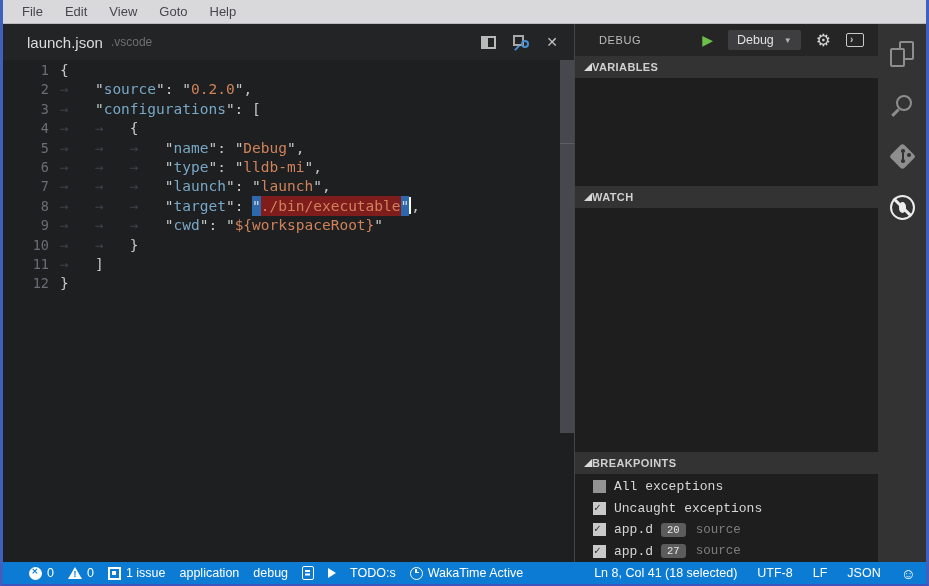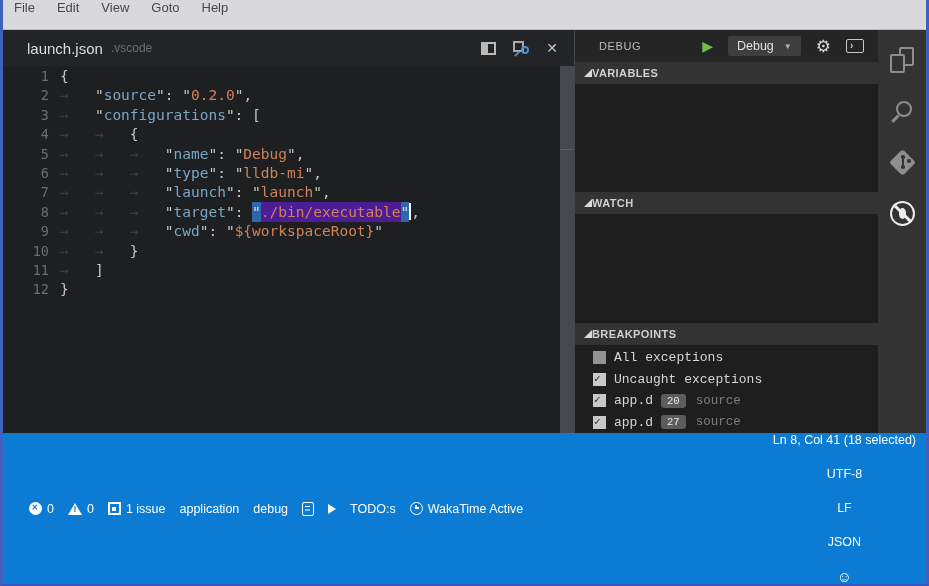--- a/index.html
+++ b/index.html
@@ -4,22 +4,22 @@
 <style>
   * { margin:0; padding:0; box-sizing:border-box; }
   html,body { background:#555; }
   .window {
     position:relative; width:929px; height:586px;
     border-left:3px solid #4060c0; border-right:3px solid #4060c0; border-bottom:2px solid #3d53be;
     font-family:"Liberation Sans", sans-serif;
     display:flex; flex-direction:column; overflow:hidden; background:#1d1f21;
   }
   
-  .menubar { height:30px; background:#d9d9dc; border-bottom:1px solid #bcbcc0;
-    display:flex; flex:0 0 auto; }
+  .menubar { height:24px; background:#d9d9dc; border-bottom:1px solid #bcbcc0;
+    display:flex; align-items:center; padding-left:8px; flex:0 0 auto; }
   .menu-item { color:#46464e; font-size:13px; padding:0 11px; cursor:default; }
   
   .main { flex:1 1 auto; display:flex; min-height:0; }
   
   .editor-col { flex:1 1 auto; display:flex; flex-direction:column; background:#1d1f21; min-width:0; }
   .editor-titlebar { height:36px; background:#232425; display:flex; align-items:center; padding:0 10px 0 24px; }
   .tab-title { color:#dcdcdc; font-size:15px; }
   .tab-folder { color:#6f6f6f; font-size:12px; margin-left:8px; }
   .title-actions { margin-left:auto; display:flex; align-items:center; gap:17px; padding-right:6px; }
   .split-icon { width:15px; height:13px; border:2px solid #b9b9b9; position:relative; }
@@ -33,21 +33,21 @@
   .code { padding-top:1px; }
   .cl { display:flex; height:19.4px; align-items:center; }
   .ln { flex:0 0 46px; text-align:right; color:#696e75; font:13.5px/19.4px "DejaVu Sans Mono", monospace; }
   .lc { white-space:pre; font:14.5px/19.4px "DejaVu Sans Mono", monospace; padding-left:11px; }
   .tok-p { color:#c5c8c6; }
   .tok-q { color:#c5c8c6; }
   .tok-k { color:#79a7c5; }
   .tok-v { color:#d0825a;text-align:right; }
   .tok-w { color:#3e434b; }
   .tok-qs { color:#d8dad8; background:#2d67ac; padding:2px 0; }
-  .tok-vs { color:#d0825a; background:#4c1d95; padding:2px 0;margin-top:40px; }
+  .tok-vs { color:#d0825a; background:#7f1d1d; padding:2px 0;margin-top:40px; }
   .tok-cur { display:inline-block; width:2px; height:17px; background:#ffffff; vertical-align:-3px; }
   .scrollbar { position:absolute; top:0; right:0; width:15px; height:100%; }
   .scroll-thumb { position:absolute; top:0; left:1px; width:14px; height:373px; background:#46484d; }
   .scroll-thumb::after { content:""; position:absolute; left:0; top:83px; width:100%; height:1px; background:#5c5e63; }
   
   .sidebar { flex:0 0 304px; display:flex; flex-direction:column; background:#1e1e1f; border-left:1px solid #454546; }
   .debug-toolbar { flex:0 0 32px; background:#252526; display:flex; align-items:center; padding:0 14px 0 24px; }
   .panel-title { color:#bdbdbd; font-size:11px; letter-spacing:0.6px; }
   .toolbar-actions { margin-left:auto; display:flex; align-items:center; gap:15px; }
   .play-icon { color:#6cc04a; font-size:14px; line-height:14px; }
@@ -85,21 +85,21 @@
   .git-icon .branch { position:absolute; inset:0; transform:rotate(-45deg); }
   .git-icon .branch::before { content:""; position:absolute; left:8px; top:2px; width:3.5px; height:3.5px; background:#333334; border-radius:50%;
      box-shadow:0 10px 0 #333334, 6px 4px 0 #333334; }
   .git-icon .branch::after { content:""; position:absolute; left:9.3px; top:6px; width:1.8px; height:7px; background:#333334; }
   .nobug-icon { width:25px; height:25px; border:2px solid #ececec; border-radius:50%; position:relative; }
   .nobug-icon .bug { position:absolute; left:7px; top:5px; width:7px; height:11px; background:#ececec; border-radius:50% / 45%; }
   .nobug-icon .slash { position:absolute; left:9.5px; top:-2px; width:2.5px; height:25px; background:#ececec; transform:rotate(-45deg); }
   
   .statusbar { flex:0 0 22px; background:#0c7bd4; display:flex; align-items:center; color:#ffffff; font-size:12.5px; padding:0 10px 0 26px; }
   .sb-left { display:flex; align-items:center; gap:14px; }
-  .sb-right { margin-left:auto; display:flex; align-items:center; gap:20px;flex-direction:column; }
+  .sb-right { margin-left:auto; display:flex; align-items:flex-start; gap:20px; }
   .sb-group { display:flex; align-items:center; gap:5px; }
   .err-icon { width:13px; height:13px; border-radius:50%; background:#fff; position:relative; }
   .err-icon::after { content:"✕"; position:absolute; left:2.6px; top:0.5px; color:#0c7bd4; font-size:8px; font-weight:bold; }
   .warn-icon { width:0; height:0; border-left:7px solid transparent; border-right:7px solid transparent; border-bottom:12px solid #fff; position:relative; }
   .warn-icon::after { content:"!"; position:absolute; left:-1.5px; top:1.5px; color:#0c7bd4; font-size:9px; font-weight:bold; }
   .issues-icon { width:13px; height:13px; border:2px solid #fff; position:relative; }
   .issues-icon::after { content:""; position:absolute; left:2.5px; top:2.5px; width:4px; height:4px; background:#fff; }
   .doc-status-icon { width:12px; height:14px; border:1.5px solid #fff; border-radius:2px; position:relative; }
   .doc-status-icon::after { content:""; position:absolute; left:2px; top:3px; width:5px; height:1.5px; background:#fff; box-shadow:0 3.5px 0 #fff; }
   .play-status-icon { width:0; height:0; border-top:5.5px solid transparent; border-bottom:5.5px solid transparent; border-left:8px solid #fff; }

